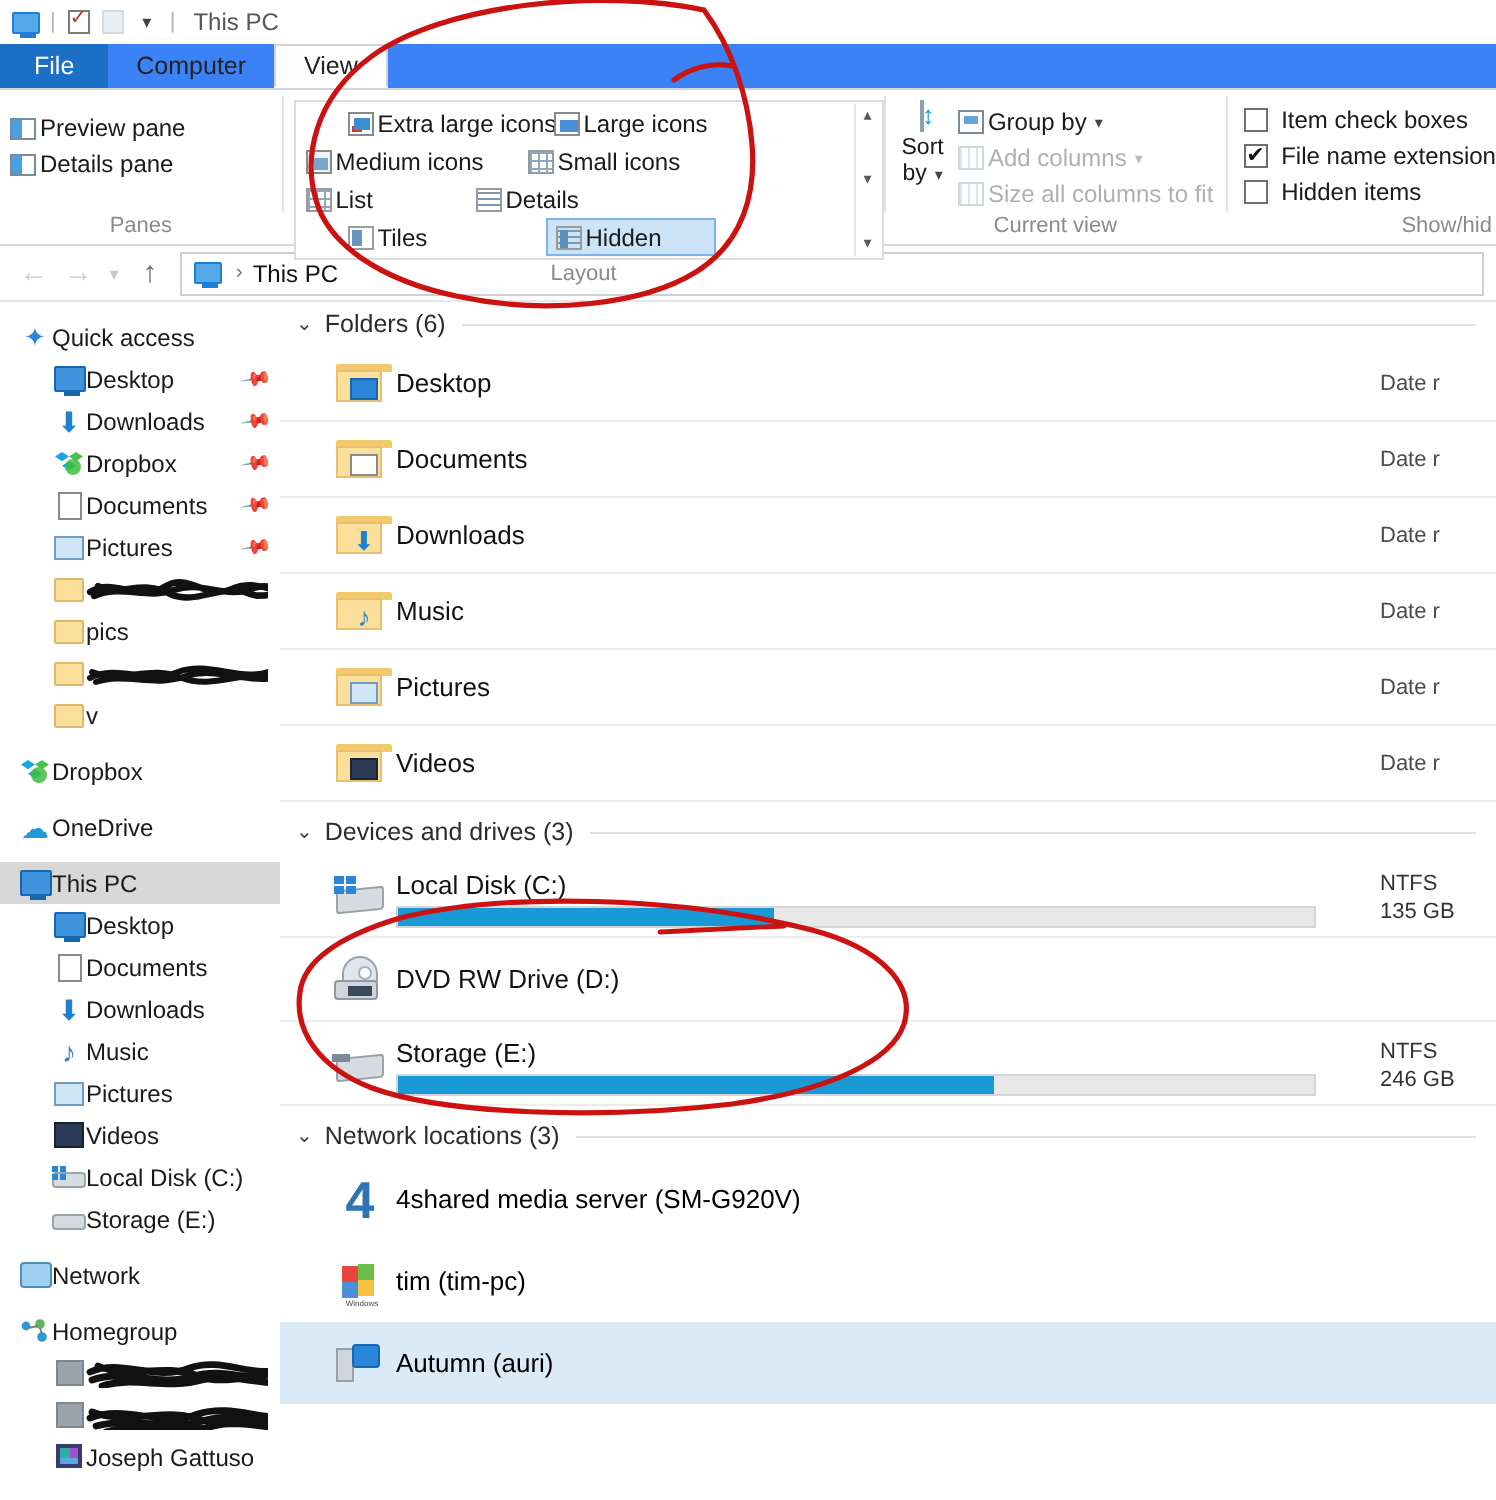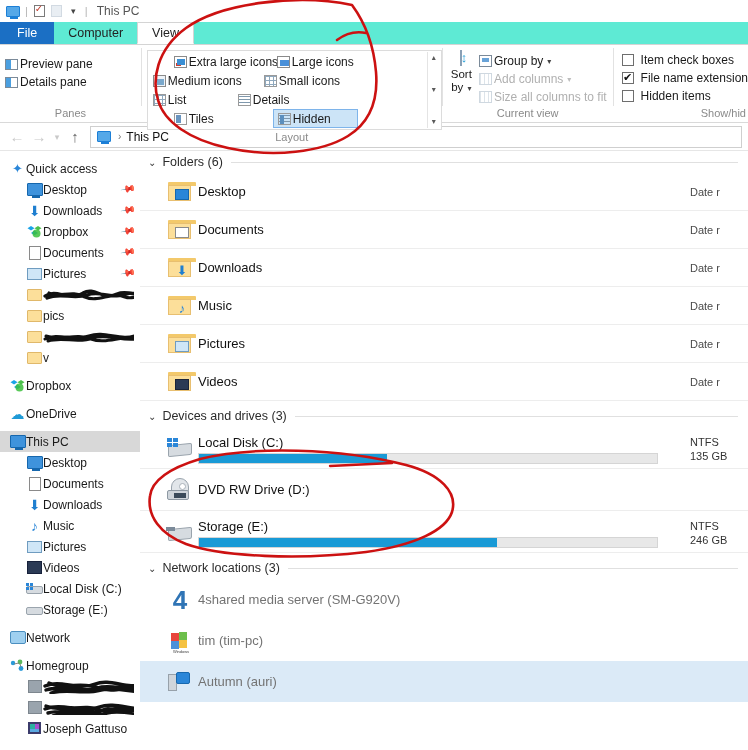--- a/index.html
+++ b/index.html
@@ -19,21 +19,21 @@
   .tb-qat { width:17px; height:16px; display:inline-flex; align-items:center; justify-content:center; }
   .tb-title { margin-left:6px; color:#555; font-size:12px; }
   .mini-monitor { width:14px; height:11px; border:1.6px solid #1c7fd6; background:#55a8e8; border-radius:1px; position:relative; }
   .mini-monitor:after { content:""; position:absolute; left:3px; bottom:-3px; width:8px; height:2px; background:#1c7fd6; }
   .qat-doc { width:11px; height:12px; border:1px solid #7a7a7a; background:#fff; position:relative; }
   .qat-doc:after { content:"✓"; position:absolute; left:0px; top:-3px; font-size:10px; color:#c0392b; }
   .qat-box { width:11px; height:12px; background:#e9eef3; border:1px solid #d2dae2; }
   .qat-caret { font-size:9px; color:#444; }
 
   
-  .tabstrip { height:22px; display:flex; align-items:center; background:#5eead4; position:relative; }
+  .tabstrip { height:22px; display:flex; align-items:center; background:#3b82f6; position:relative; }
   .tab { height:22px; padding:0 14px; display:flex; align-items:center; font-size:12.5px; color:#222; cursor:default; }
   .tab.file { background:#1b6fc4; color:#fff; font-weight:400; padding:0 17px; }
   .tab.active { background:#fff; border:1px solid #d4d4d4; border-bottom:1px solid #fff; position:relative; z-index:3; }
 
   
   .ribbon { position:relative; height:79px; border-top:1px solid #d4d4d4; border-bottom:1px solid #d9d9d9; background:#fff; display:flex; }
   .rgroup { position:relative; height:100%; display:flex; flex-direction:column; }
   .rgroup-body { flex:1; display:flex; align-items:flex-start; padding-top:4px; }
   .rgroup-label { height:16px; text-align:center; font-size:11px; color:#8a8a8a; line-height:14px; }
   .gsep { width:1px; background:#e2e2e2; margin:3px 0 16px 0; }
@@ -145,21 +145,21 @@
   .drow .ico { width:36px; flex:0 0 36px; display:flex; align-items:center; justify-content:center; }
   .drow .mid { flex:1; display:flex; flex-direction:column; justify-content:center; height:100%; padding-top:3px; }
   .drow .dname { font-size:13px; color:#111; margin-bottom:3px; }
   .bar { height:11px; background:#e8e8e8; border:1px solid #d5d5d5; width:100%; max-width:524px; }
   .bar > i { display:block; height:100%; background:#199ad6; }
   .drow .meta2 { width:58px; flex:0 0 58px; font-size:11px; color:#333; line-height:14px; padding-top:2px;margin-left:32px; }
 
   .nrow { height:41px; display:flex; align-items:center; padding-left:22px; cursor:default; }
   .nrow.sel { background:#dbeaf7; }
   .nrow .ico { width:36px; flex:0 0 36px; display:flex; align-items:center; justify-content:center; }
-  .nrow .nm { font-size:13px; color:#737373; }
+  .nrow .nm { font-size:13px; color:#000000; }
 
   
   .fold { width:24px; height:19px; position:relative; }
   .fold .tab { position:absolute; left:0; top:0px; width:10px; height:4px; background:#f3c96b; border-radius:1px 1px 0 0; }
   .fold .body { position:absolute; left:0; top:3px; width:23px; height:16px; background:#fcdf9a; border:1px solid #e8bf70; }
   .fold .emb { position:absolute; left:7px; top:7px; width:14px; height:11px; }
 
   .emb-desk { background:#2a86d8; border:1.5px solid #1667ad; }
   .emb-doc { background:#fff; border:1px solid #8a8a8a; }
   .emb-dl { color:#1f7fd0; font-size:13px; line-height:11px; text-align:center; }

